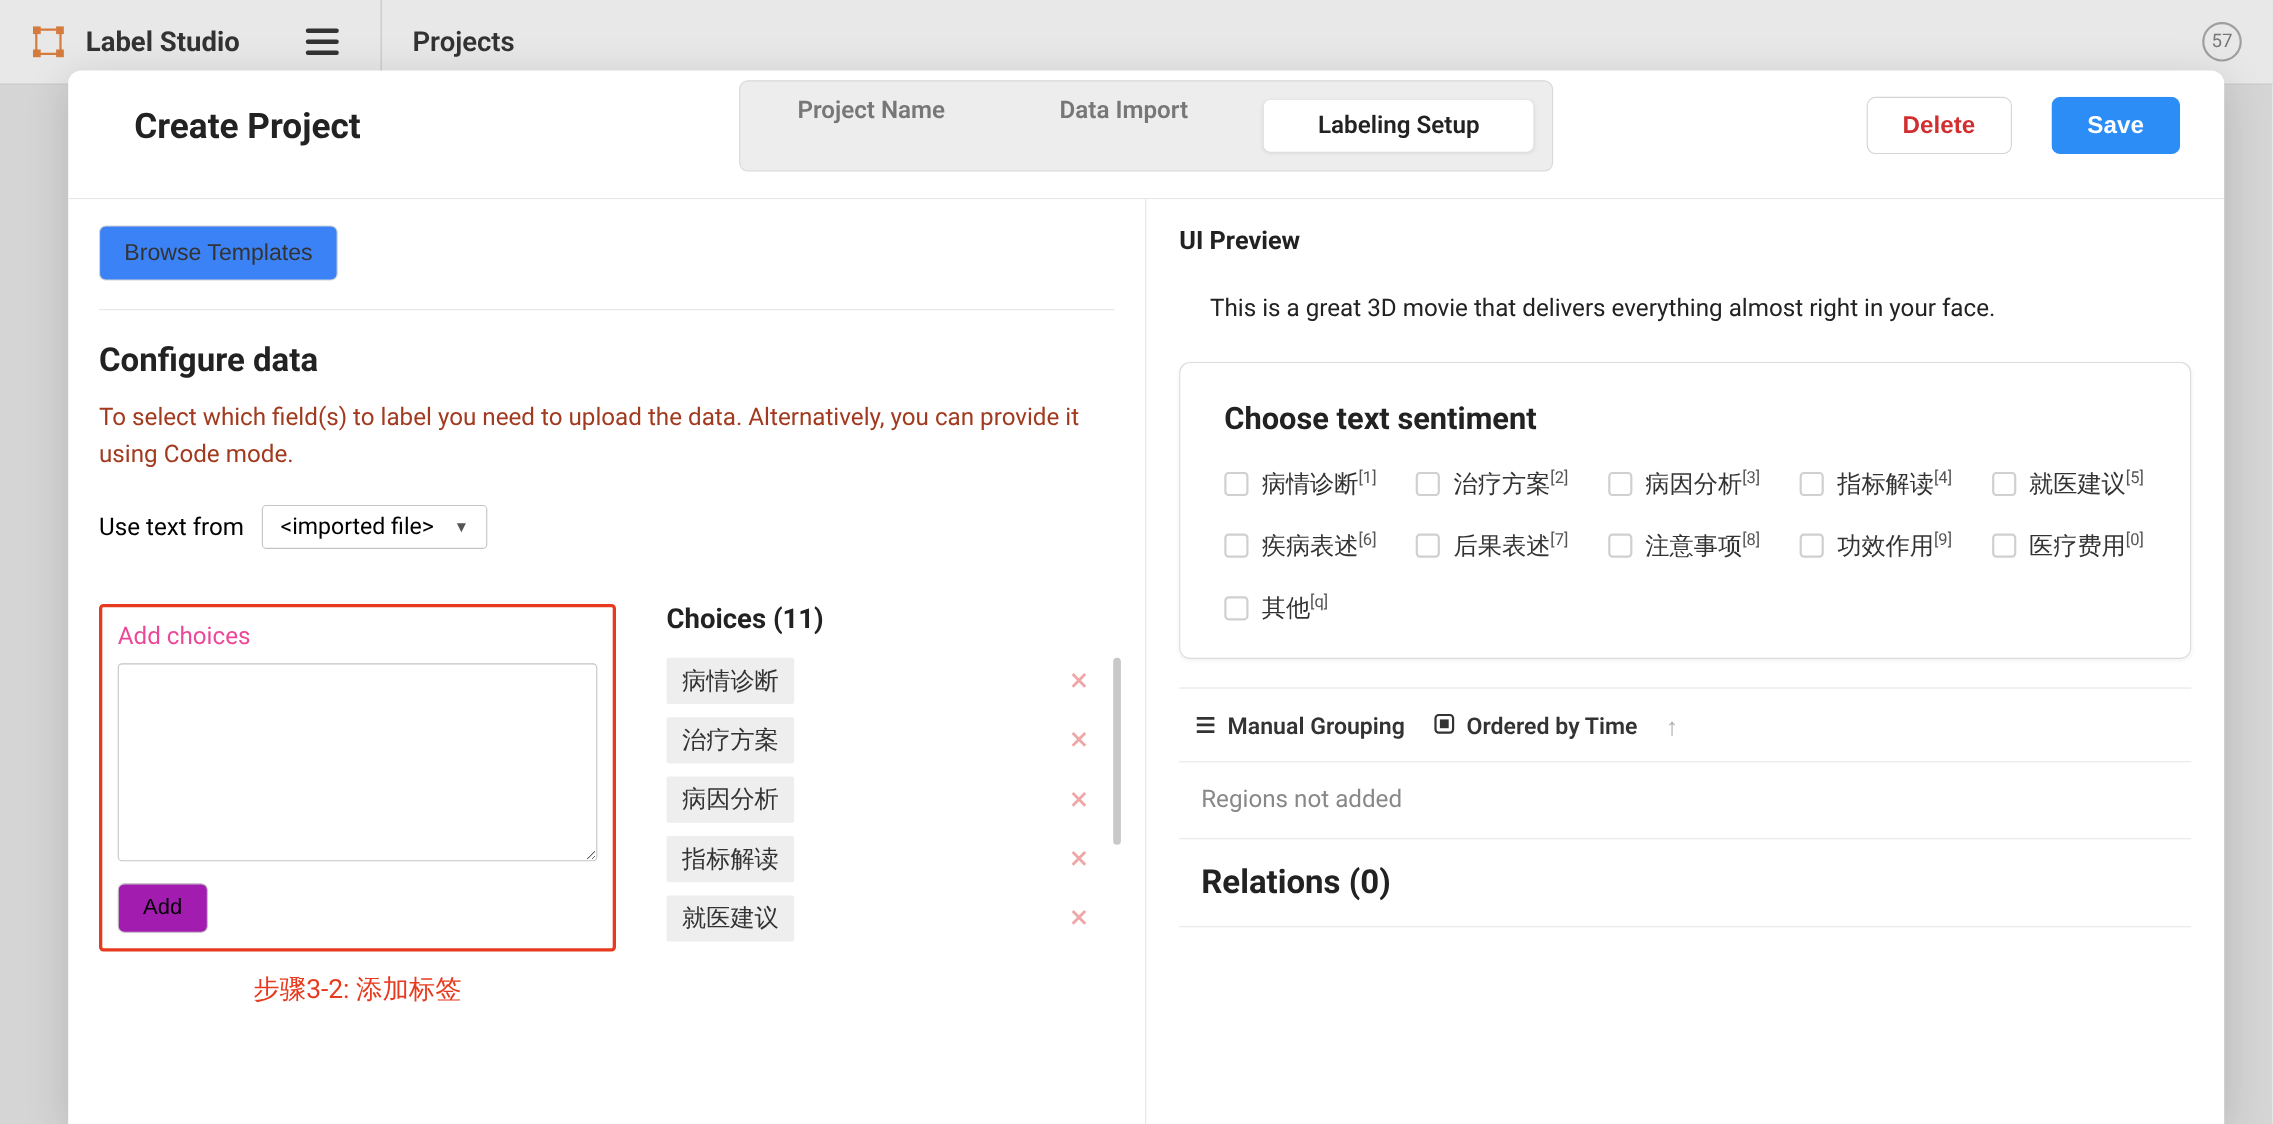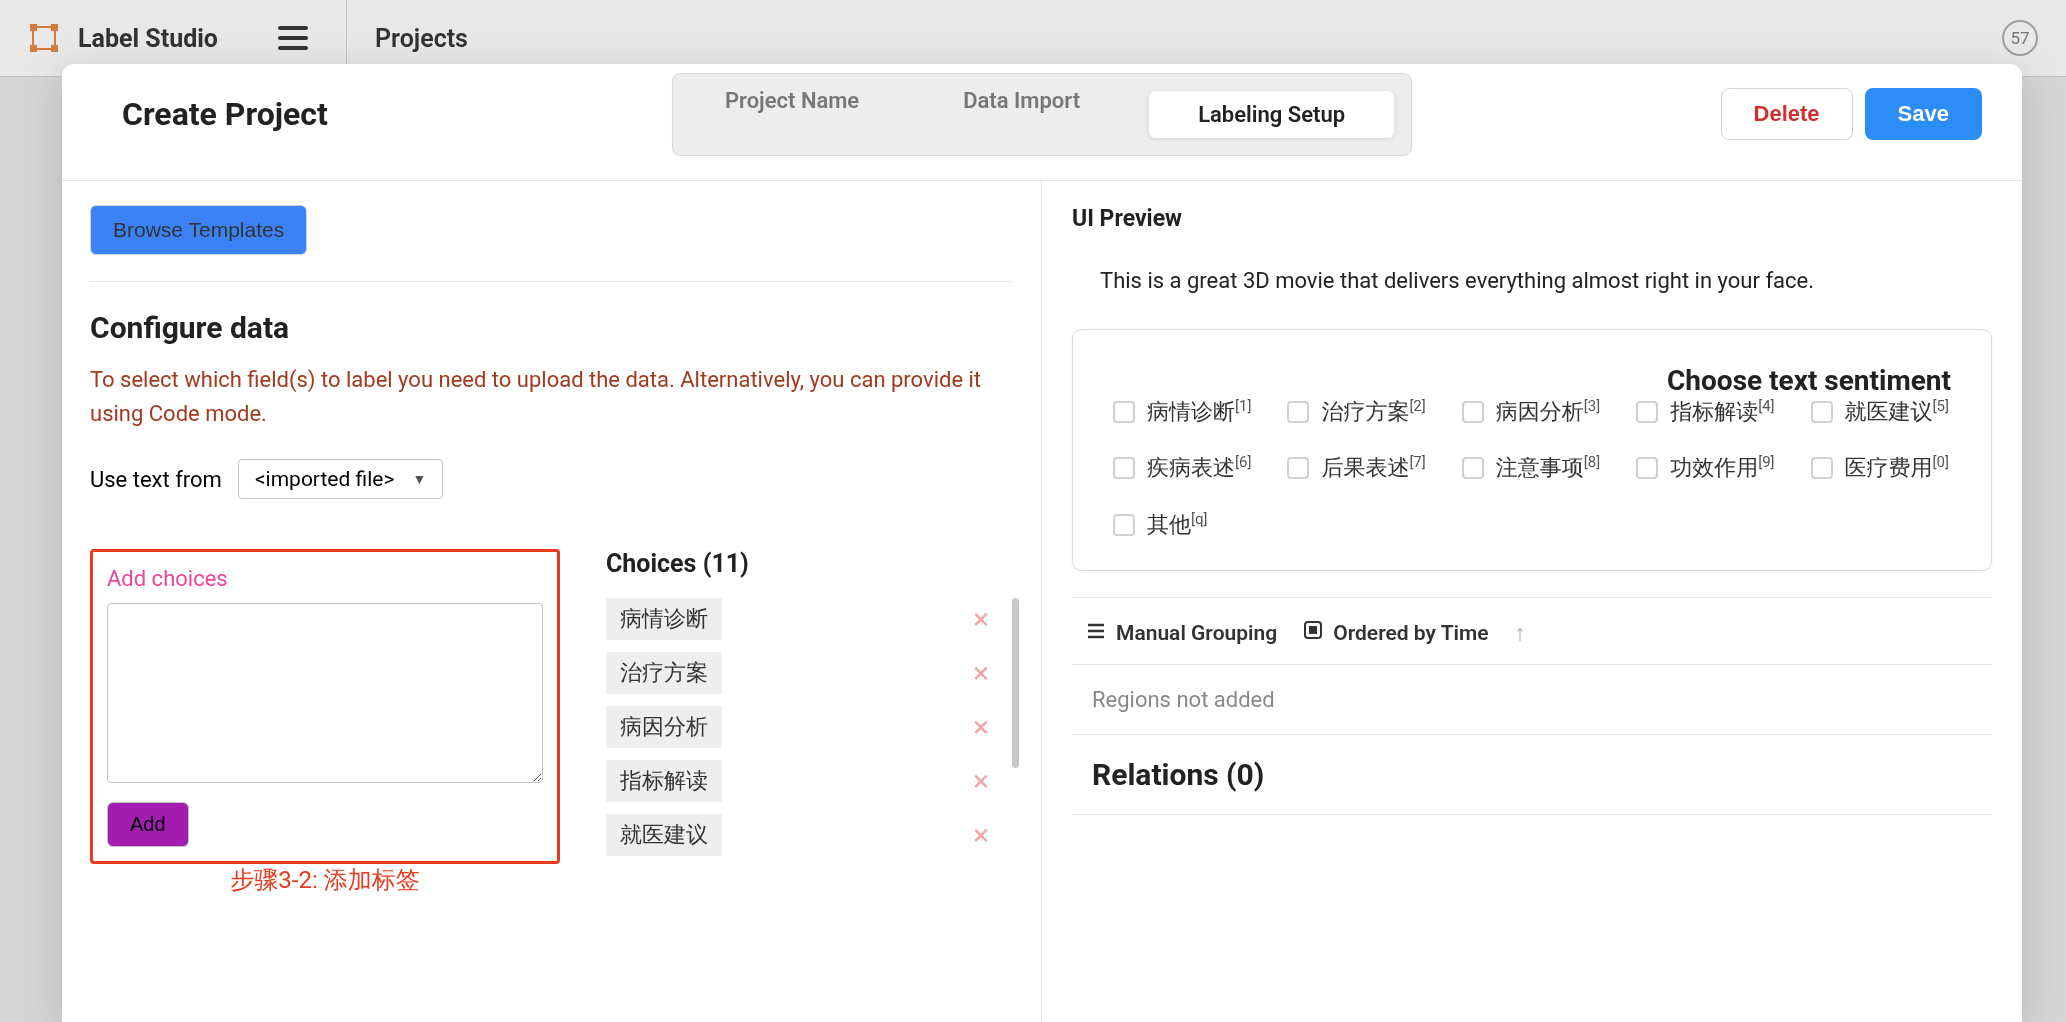--- a/index.html
+++ b/index.html
@@ -125,21 +125,21 @@
   background: #fff;
   color: #222;
   border-radius: 6px;
   box-shadow: 0 1px 4px rgba(0,0,0,0.1);
   margin: 17px;
   padding: 11px 49px;
 }
 .header-actions {
   margin-left: auto;
   display: flex;
-  gap: 12px;
+  gap: 36px;
 }
 .btn {
   padding: 12px 32px;
   border-radius: 8px;
   font-size: 22px;
   font-weight: 600;
   cursor: pointer;
   border: 1px solid transparent;
 }
 .btn-delete {
@@ -273,20 +273,21 @@
   border: 1px solid #c4c4c4;
   border-radius: 6px;
   padding: 10px 22px;
   font-size: 20px;
   cursor: pointer;
 }
 .step-note {
   text-align: center;
   color: #e83a1f;
   font-size: 24px;
+  margin-top: 18px;
 }
 
 .choices-list-col {
   flex: 1;
 }
 .choices-title {
   font-size: 25px;
   font-weight: 700;
   margin-bottom: 20px;
   color: #222;
@@ -339,22 +340,22 @@
 .sentiment-card {
   border: 1px solid #dcdcdc;
   border-radius: 10px;
   padding: 34px 40px 30px 40px;
   margin-right: 30px;
   box-shadow: 0 1px 4px rgba(0,0,0,0.05);
 }
 .card-title {
   font-size: 28px;
   font-weight: 700;
-  color: #222;
-  text-align: right;
+  margin-bottom: 28px;
+  color: #222;
 }
 .opts-grid {
   display: flex;
   flex-wrap: wrap;
   gap: 26px 36px;
 }
 .opt-item {
   display: flex;
   align-items: center;
   gap: 12px;

